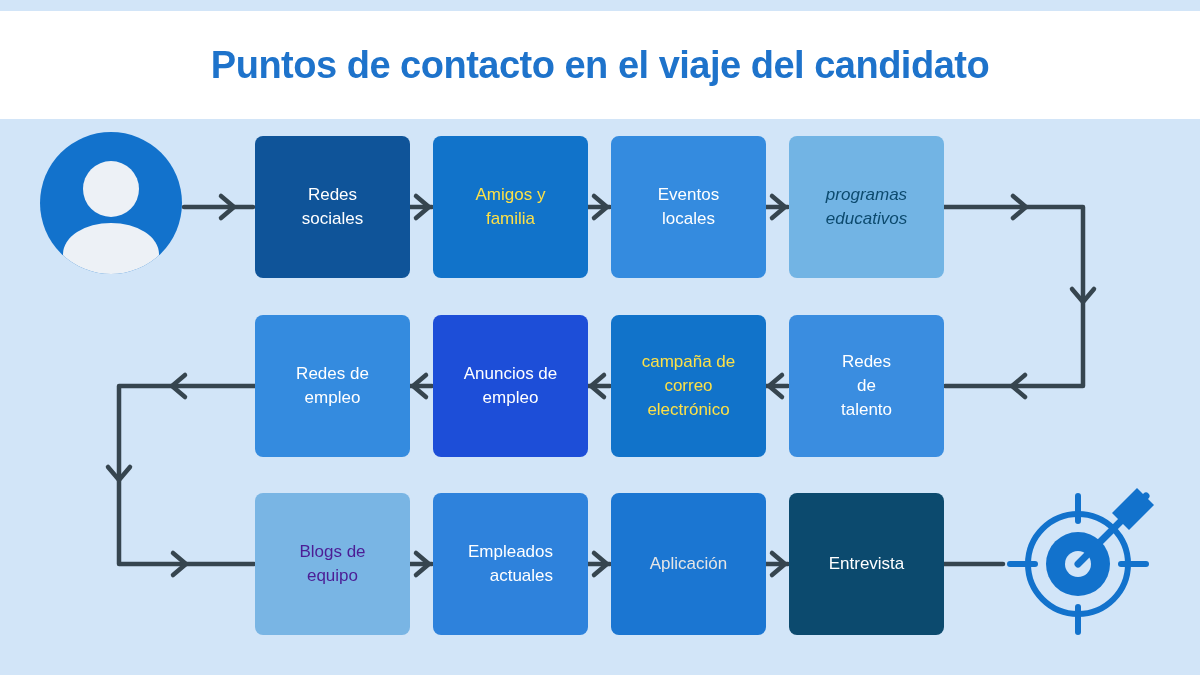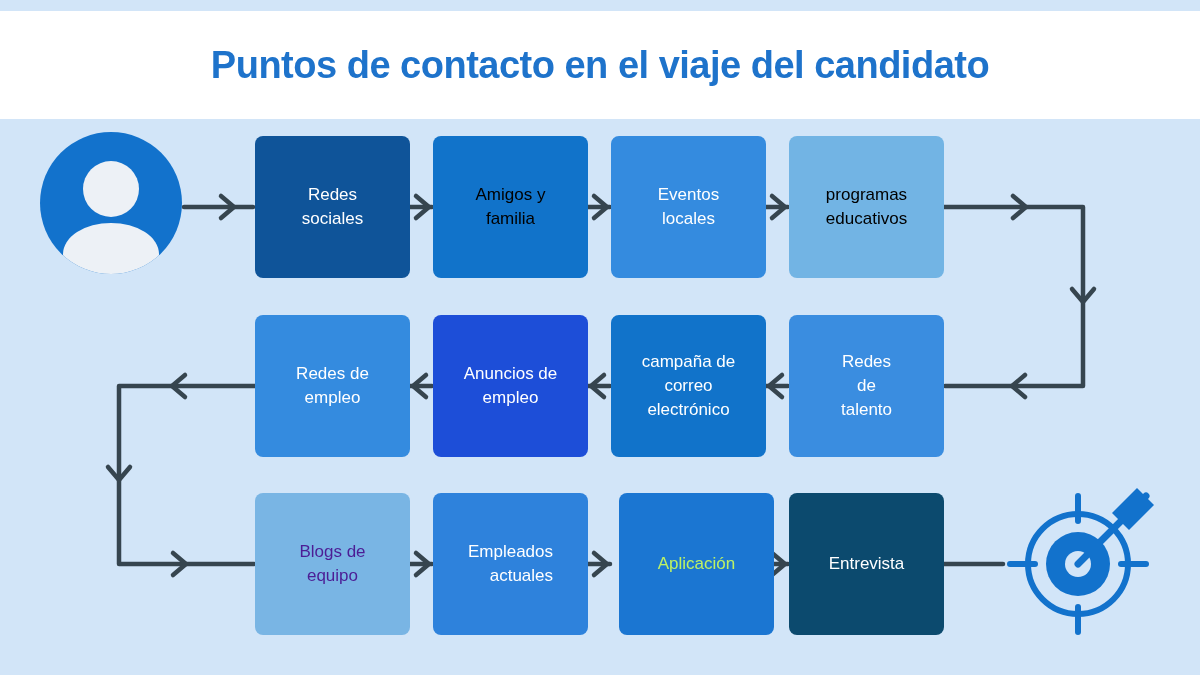--- a/index.html
+++ b/index.html
@@ -116,60 +116,60 @@
       <circle cx="1078" cy="564" r="13" fill="#d2e5f8"></circle>
       <path d="M1078,564 L1146,496" fill="none" stroke-width="7" stroke-linecap="round" stroke="#1272cc"></path>
       <polygon points="1154,505 1137,488 1112,513 1129,530" fill="#1272cc"></polygon>
     </g>
   </svg>
 
   <div class="flow-box row-0 col-0" style="background-color: rgb(15, 84, 153); color: rgb(255, 255, 255);">
     <span>Redes
 sociales</span>
   </div>
-  <div class="flow-box row-0 col-1" style="background-color: rgb(17, 115, 202); color: #000000;">
+  <div class="flow-box row-0 col-1" style="background-color: rgb(17, 115, 202); color: #fde047;">
     <span>Amigos y
 familia</span>
   </div>
   <div class="flow-box row-0 col-2" style="background-color: rgb(52, 139, 223); color: rgb(255, 255, 255);">
     <span>Eventos
 locales</span>
   </div>
-  <div class="flow-box row-0 col-3" style="background-color: rgb(114, 180, 228); color: #000000;">
+  <div class="flow-box row-0 col-3" style="background-color: rgb(114, 180, 228); color: #0c4a6e; font-style: italic;">
     <span>programas
 educativos</span>
   </div>
 
   <div class="flow-box row-1 col-0" style="background-color: rgb(52, 139, 223); color: rgb(255, 255, 255);">
     <span>Redes de
 empleo</span>
   </div>
   <div class="flow-box row-1 col-1" style="background-color: #1d4ed8; color: rgb(255, 255, 255);">
     <span>Anuncios de
 empleo</span>
   </div>
-  <div class="flow-box row-1 col-2" style="background-color: rgb(17, 115, 202); color: #ffffff;">
+  <div class="flow-box row-1 col-2" style="background-color: rgb(17, 115, 202); color: #fde047;">
     <span>campaña de
 correo
 electrónico</span>
   </div>
   <div class="flow-box row-1 col-3" style="background-color: rgb(58, 141, 224); color: rgb(255, 255, 255);">
     <span>Redes
 de
 talento</span>
   </div>
 
   <div class="flow-box row-2 col-0" style="background-color: rgb(121, 181, 228); color: #4c1d95;">
     <span>Blogs de
 equipo</span>
   </div>
   <div class="flow-box row-2 col-1" style="background-color: rgb(46, 130, 220); color: rgb(255, 255, 255); text-align: right;">
     <span>Empleados
 actuales</span>
   </div>
-  <div class="flow-box row-2 col-2" style="background-color: rgb(27, 118, 210); color: #bef264; margin-left: 8px;">
+  <div class="flow-box row-2 col-2" style="background-color: rgb(27, 118, 210); color: #e5e5e5;">
     <span>Aplicación</span>
   </div>
   <div class="flow-box row-2 col-3" style="background-color: #0c4a6e; color: rgb(255, 255, 255);">
     <span>Entrevista</span>
   </div>
 
 </div>
 
 </body></html>

